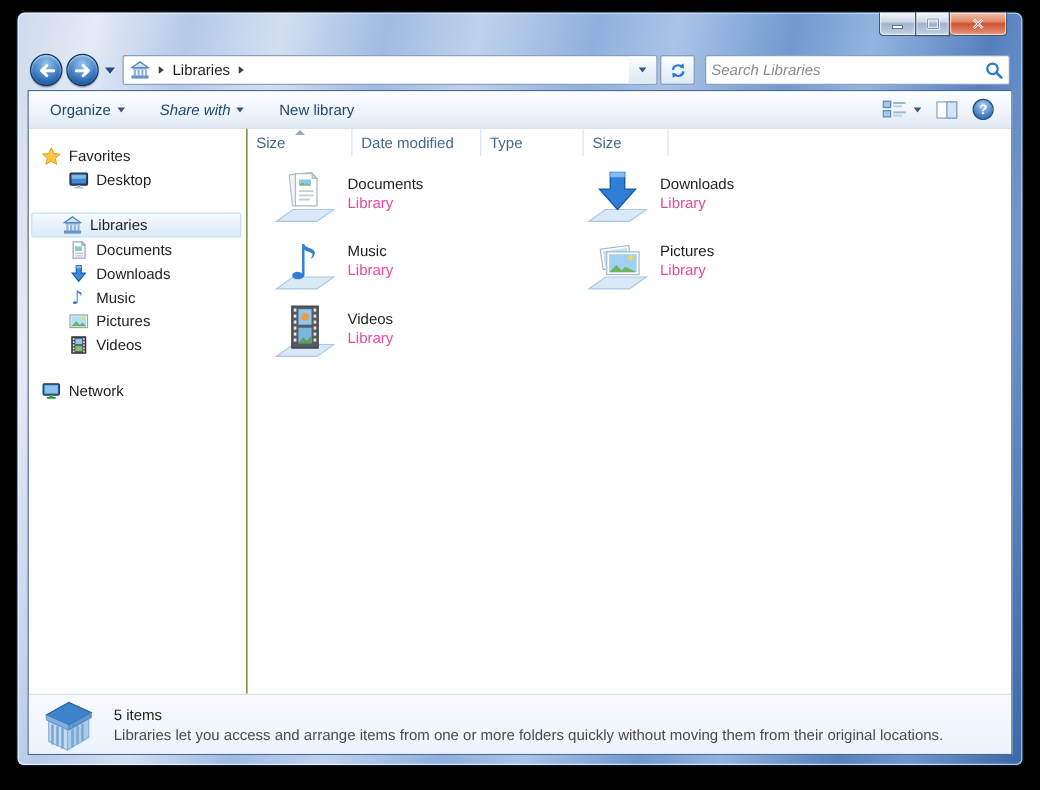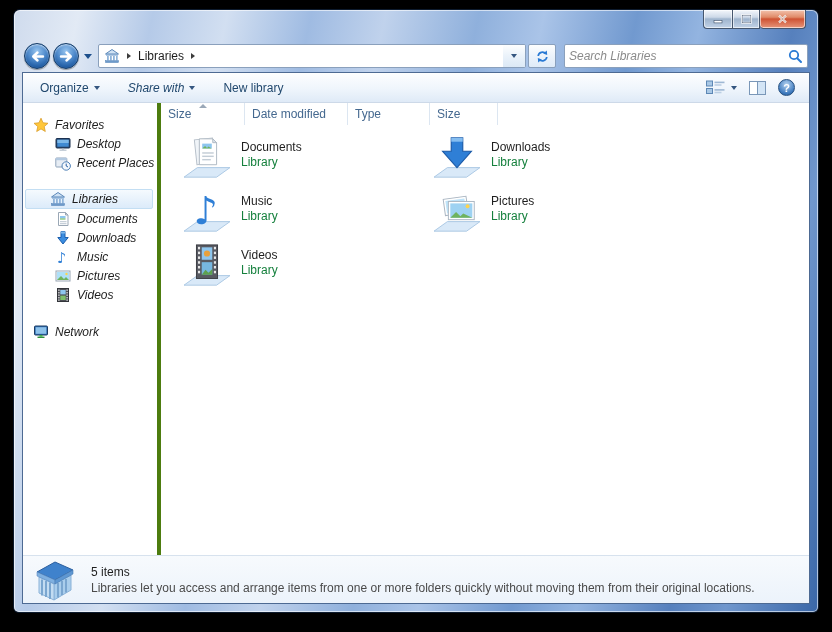--- a/index.html
+++ b/index.html
@@ -110,21 +110,21 @@
   .icon-btn{ cursor:pointer; display:flex; align-items:center; }
   .help-circle{
     width:17px; height:17px; border-radius:50%; text-align:center; line-height:17px;
     color:#fff; font-weight:bold; font-size:11px;
     background:radial-gradient(circle at 50% 30%, #b5d3f0, #3c78bd 70%, #29588f);
     border:1px solid #26507f;
   }
 
   
   .body-row{ flex:1 1 auto; display:flex; min-height:0; }
-  .sidebar{ width:138px; flex:0 0 auto; border-right:4px solid #4d7c0f; padding-top:12px;font-style:italic; }
+  .sidebar{ width:175px; flex:0 0 auto; border-right:1px solid #4d7c0f; padding-top:12px; }
   .side-row{
     height:19px; display:flex; align-items:center; gap:6px;
     padding-left:10px; color:#1e1e1e; cursor:pointer; white-space:nowrap;
   }
   .side-row.child{ padding-left:32px; }
   .side-row.selected{
     margin:0 4px 0 2px; padding-left:24px; border-radius:2px;
     background:linear-gradient(#f5fafe,#dcebfa);
     border:1px solid #c3def3; height:20px;
   }
@@ -143,21 +143,21 @@
 
   .tiles{
     flex:1 1 auto; padding:10px 0 0 20px;
     display:grid; grid-template-columns:250px 250px; grid-auto-rows:54px;
     align-content:start;
   }
   .tile{ display:flex; gap:8px; cursor:pointer; width:230px; }
   .tile .t-icon{ width:52px; height:46px; flex:0 0 auto; }
   .t-text{ padding-top:5px; }
   .t-name{ color:#1e1e1e; line-height:15px; }
-  .t-sub{ color:#15803d; line-height:15px; }
+  .t-sub{ color:#ec4899; line-height:15px; }
 
   
   .detailspane{
     height:48px; flex:0 0 auto; display:flex; align-items:center; gap:14px;
     padding:0 10px 0 8px; border-top:1px solid #d7e2ee;
     background:linear-gradient(#f7fafd,#ecf3fb);
   }
   .dp-count{ color:#1e1e1e; margin-bottom:2px; }
   .dp-desc{ color:#4a4a4a; }
 </style>
@@ -288,29 +288,20 @@
         </div>
         <div class="side-row child">
           <svg class="ic" viewBox="0 0 16 16">
             <rect x="1" y="2.5" width="14" height="9.5" rx="1" fill="#28486e" stroke="#1b3050"></rect>
             <rect x="2.3" y="3.8" width="11.4" height="6.9" fill="#3f8ad2"></rect>
             <rect x="2.3" y="3.8" width="11.4" height="3.2" fill="#7db8e8"></rect>
             <rect x="6.8" y="12" width="2.4" height="1.6" fill="#9aa7b5"></rect>
             <rect x="4.5" y="13.6" width="7" height="1.2" fill="#b9c4cf"></rect>
           </svg>
           <span>Desktop</span>
-        </div>
-        <div class="side-row child">
-          <svg class="ic" viewBox="0 0 16 16">
-            <rect x="0.8" y="3" width="11" height="9" rx="0.8" fill="#e7edf4" stroke="#8fa3ba"></rect>
-            <rect x="0.8" y="3" width="11" height="2.2" fill="#b3c9e0"></rect>
-            <circle cx="11.2" cy="11" r="4.2" fill="#f4f8fc" stroke="#4d7fb5"></circle>
-            <path d="M11.2 8.6 V11 L13 12" stroke="#2a62a5" stroke-width="1" fill="none"></path>
-          </svg>
-          <span>Recent Places</span>
         </div>
 
         <div class="side-gap-sm"></div>
 
         <div class="side-row selected">
           <svg class="ic" viewBox="0 0 16 16">
             <path d="M1.5 6 L8 1.5 L14.5 6 Z" fill="#cfe2f4" stroke="#5b87b8"></path>
             <rect x="2" y="6.3" width="12" height="1.3" fill="#7aa3cf"></rect>
             <rect x="3" y="8" width="1.8" height="4.4" fill="#8fb4da"></rect>
               <rect x="6" y="8" width="1.8" height="4.4" fill="#8fb4da"></rect>

